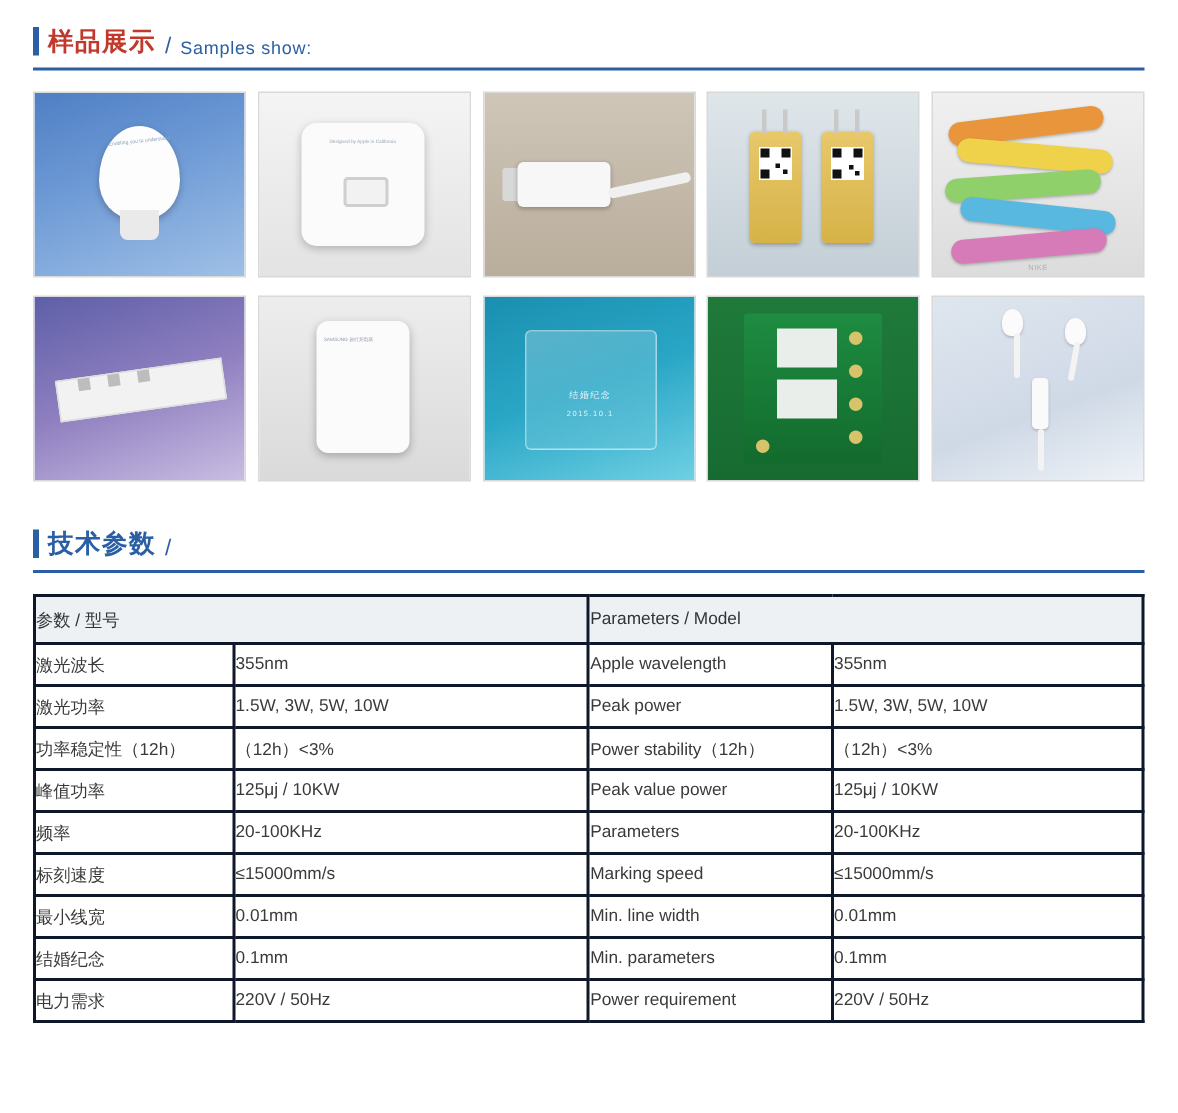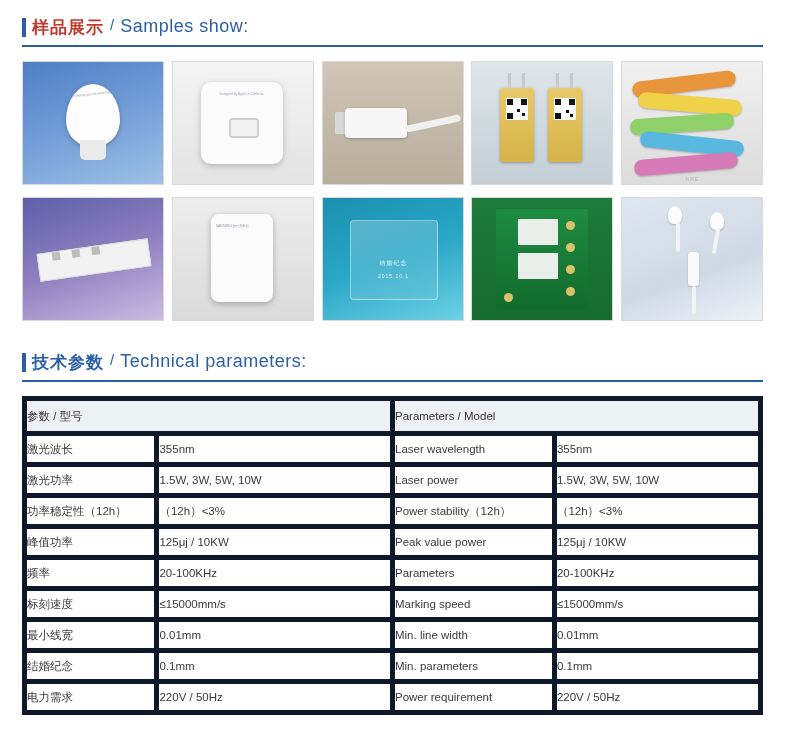--- a/index.html
+++ b/index.html
@@ -17,21 +17,21 @@
   .page {
     position: relative;
     width: 785px;
     height: 742px;
   }
 
   
   .section-head {
     position: relative;
     display: flex;
-    align-items: flex-start;
+    align-items: flex-end;
     padding-left: 10px;
     border-bottom: 2px solid #2a5fa5;
     padding-bottom: 6px;
   }
   .section-head .bar {
     position: absolute;
     left: 0;
     top: 2px;
     bottom: 8px;
     width: 4px;
@@ -42,21 +42,21 @@
     font-weight: bold;
     color: #c0392b;
     letter-spacing: 1px;
   }
   .section-head .sep {
     font-size: 15px;
     color: #2a5fa5;
     margin: 0 6px;
   }
   .section-head .en {
-    font-size: 18px;
+    font-size: 12px;
     color: #2a5fa5;
     letter-spacing: .5px;
   }
 
   
   .samples-wrap {
     padding: 16px 22px 0 22px;
   }
   .samples-row {
     display: flex;
@@ -208,21 +208,21 @@
   .table-wrap {
     padding: 14px 22px 0 22px;
   }
   table.params {
     width: 100%;
     border-collapse: collapse;
     table-layout: fixed;
     font-size: 11.5px;
   }
   table.params td {
-    border: 5px solid #0f172a;
+    border: 2px solid #0f172a;
     height: 20px;
     padding: 3px 0;
     color: #3a3a3a;
     white-space: nowrap;
     overflow: hidden;
   }
   table.params tr.head td {
     background: #eef1f4;
     height: 24px;
     color: #333;
@@ -371,48 +371,47 @@
     </div>
   </div>
 
   <div class="spacer-10"></div>
 
   <div class="samples-wrap" style="padding-top:8px;">
     <div class="section-head">
       <span class="bar"></span>
       <span class="cn" style="color:#2a5fa5;">技术参数</span>
       <span class="sep">/</span>
-      <span class="en">Technical parameters:</span>
     </div>
   </div>
 
   <div class="table-wrap">
     <table class="params">
       <colgroup>
         <col class="col-a">
           <col class="col-b">
           <col class="col-c">
           <col class="col-d">
       </colgroup>
       <tbody>
         <tr class="head">
           <td colspan="2">参数 / 型号</td>
           <td colspan="2">Parameters / Model</td>
         </tr>
 
         <tr>
           <td>激光波长</td>
           <td>355nm</td>
-          <td>Laser wavelength</td>
+          <td>Apple wavelength</td>
           <td>355nm</td>
         </tr>
         <tr>
           <td>激光功率</td>
           <td>1.5W, 3W, 5W, 10W</td>
-          <td>Laser power</td>
+          <td>Peak power</td>
           <td>1.5W, 3W, 5W, 10W</td>
         </tr>
         <tr>
           <td>功率稳定性（12h）</td>
           <td>（12h）&lt;3%</td>
           <td>Power stability（12h）</td>
           <td>（12h）&lt;3%</td>
         </tr>
         <tr>
           <td>峰值功率</td>

